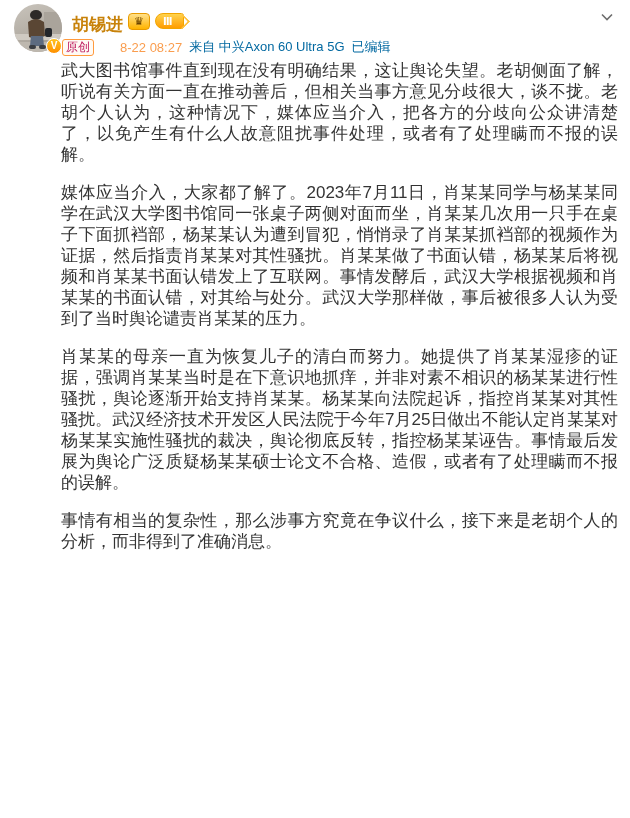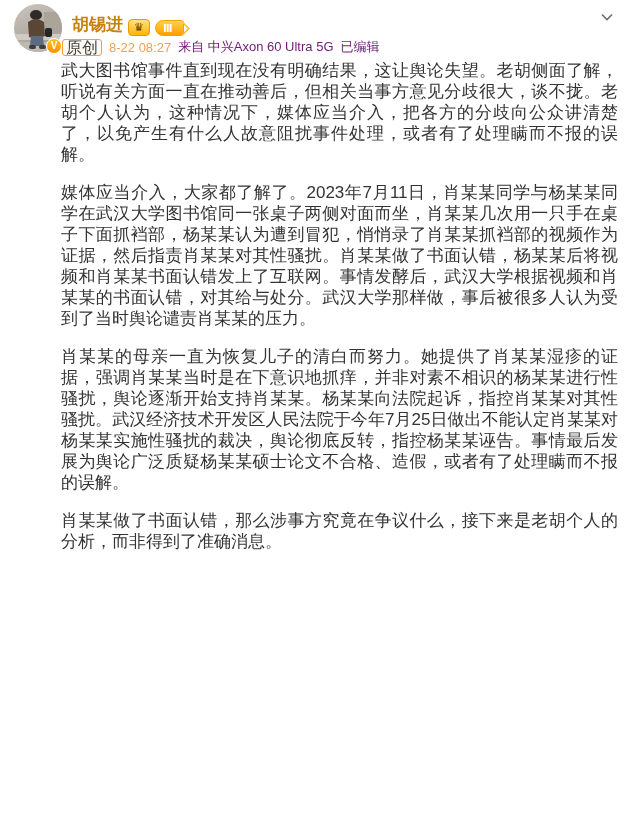--- a/index.html
+++ b/index.html
@@ -18,21 +18,21 @@
     border-radius:50%; overflow:hidden; cursor:pointer;
     background:linear-gradient(160deg,#c9c4bc 0%,#b3ada4 55%,#9a948b 100%);
   }
   .avatar svg { display:block; width:100%; height:100%; }
   .v-badge {
     position:absolute; left:46px; top:38px; width:16px; height:16px;
     border-radius:50%; background:linear-gradient(180deg,#ffc21e,#ff9000);
     border:1.5px solid #fff; color:#fff; font-size:10px; font-weight:bold;
     display:flex; align-items:center; justify-content:center; line-height:1;
   }
-  .name-row { position:absolute; left:72px; top:13px; display:flex; align-items:flex-end; gap:5px; }
+  .name-row { position:absolute; left:72px; top:13px; display:flex; align-items:flex-start; gap:5px; }
   .username { font-size:17px; font-weight:600; color:#c8820a; cursor:pointer; }
   .crown-badge {
     width:22px; height:17px; border-radius:4px;
     background:linear-gradient(180deg,#ffe08a,#ffb400);
     border:1px solid #e89b00;
     display:flex; align-items:center; justify-content:center;
     font-size:11px; color:#6b4400; line-height:1; cursor:pointer;
   }
   .vip-level {
     height:16px; padding:0 10px 0 7px; border-radius:9px 3px 3px 9px;
@@ -41,25 +41,25 @@
     color:#fff; font-size:10px; font-weight:bold; letter-spacing:1px;
     display:flex; align-items:center; cursor:pointer; position:relative;
   }
   .vip-level::after {
     content:""; position:absolute; right:-5px; top:2px;
     width:9px; height:9px; border-right:2px solid #ffc23e; border-top:2px solid #ffc23e;
     transform:rotate(45deg); border-radius:1px;
   }
   .meta-row { position:absolute; left:62px; top:38px; display:flex; align-items:center; gap:7px; font-size:13px; }
   .origin-badge {
-    color:#404040; border:1px solid #ff9a3d; border-radius:3px;
-    font-size:16px; line-height:15px; padding:0 3px; background:#fffaf5;
+    color:#be185d; border:1px solid #ff9a3d; border-radius:3px;
+    font-size:12px; line-height:15px; padding:0 3px; background:#fffaf5;
   }
-  .meta-text { color:#fa9d4e; }
-  .meta-link { color:#701a75; cursor:pointer; }
+  .meta-text { color:#fa9d4e;margin-left:19px; }
+  .meta-link { color:#0369a1; cursor:pointer; }
   .collapse {
     position:absolute; right:12px; top:6px; width:22px; height:22px;
     display:flex; align-items:center; justify-content:center; cursor:pointer;
   }
 
   
   .body-text { position:absolute; left:61px; top:60px; width:557px; color:#333; }
   .body-text p {
     font-size:17px; line-height:21px; margin-bottom:17px;
     text-align:justify; word-break:break-all;
@@ -104,17 +104,17 @@
       <svg width="16" height="16" viewBox="0 0 16 16">
         <polyline points="3,5.5 8,10.5 13,5.5" fill="none" stroke="#6e6e6e" stroke-width="1.6"></polyline>
       </svg>
     </div>
   </div>
 
   <div class="body-text">
     <p>武大图书馆事件直到现在没有明确结果，这让舆论失望。老胡侧面了解，听说有关方面一直在推动善后，但相关当事方意见分歧很大，谈不拢。老胡个人认为，这种情况下，媒体应当介入，把各方的分歧向公众讲清楚了，以免产生有什么人故意阻扰事件处理，或者有了处理瞒而不报的误解。</p>
     <p>媒体应当介入，大家都了解了。2023年7月11日，肖某某同学与杨某某同学在武汉大学图书馆同一张桌子两侧对面而坐，肖某某几次用一只手在桌子下面抓裆部，杨某某认为遭到冒犯，悄悄录了肖某某抓裆部的视频作为证据，然后指责肖某某对其性骚扰。肖某某做了书面认错，杨某某后将视频和肖某某书面认错发上了互联网。事情发酵后，武汉大学根据视频和肖某某的书面认错，对其给与处分。武汉大学那样做，事后被很多人认为受到了当时舆论谴责肖某某的压力。</p>
     <p>肖某某的母亲一直为恢复儿子的清白而努力。她提供了肖某某湿疹的证据，强调肖某某当时是在下意识地抓痒，并非对素不相识的杨某某进行性骚扰，舆论逐渐开始支持肖某某。杨某某向法院起诉，指控肖某某对其性骚扰。武汉经济技术开发区人民法院于今年7月25日做出不能认定肖某某对杨某某实施性骚扰的裁决，舆论彻底反转，指控杨某某诬告。事情最后发展为舆论广泛质疑杨某某硕士论文不合格、造假，或者有了处理瞒而不报的误解。</p>
-    <p>肖某某做了书面认错，那么涉事方究竟在争议什么，接下来是老胡个人的分析，而非得到了准确消息。</p>
+    <p>事情有相当的复杂性，那么涉事方究竟在争议什么，接下来是老胡个人的分析，而非得到了准确消息。</p>
 
   </div>
 
 </div>
 
 </body></html>

